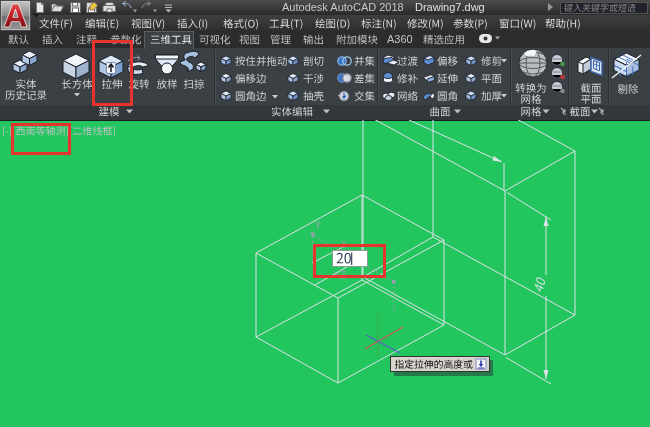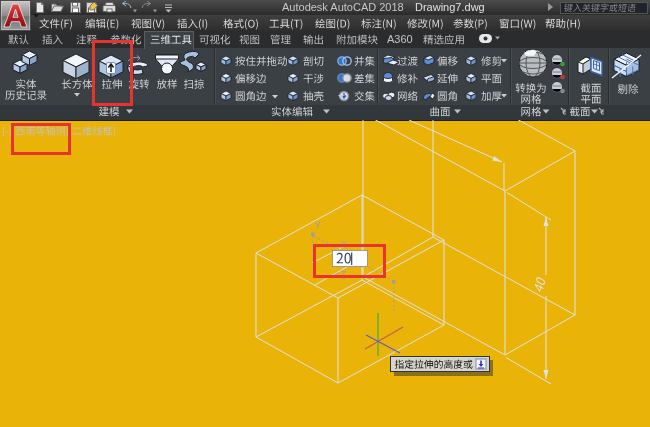--- a/index.html
+++ b/index.html
@@ -1,14 +1,14 @@
 <!DOCTYPE html>
 <html><head><meta charset="utf-8"><style>
 html,body{margin:0;padding:0;background:#000;}
-#stage{position:relative;width:650px;height:427px;overflow:hidden;font-family:"Liberation Sans",sans-serif;background:#eab308;}
+#stage{position:relative;width:650px;height:427px;overflow:hidden;font-family:"Liberation Sans",sans-serif;background:#22c55e;}
 .abs{position:absolute;}
 .redbox{position:absolute;border:3px solid #e8332f;}
 </style></head><body>
 <div id="stage">
     <svg width="0" height="0" style="position:absolute">
       <defs>
         <path id="g0034" d="M340 0H426V202H524V275H426V733H325L20 262V202H340ZM340 275H115L282 525C303 561 323 598 341 633H345C343 596 340 536 340 500Z"></path>
         <path id="g0030" d="M278 -13C417 -13 506 113 506 369C506 623 417 746 278 746C138 746 50 623 50 369C50 113 138 -13 278 -13ZM278 61C195 61 138 154 138 369C138 583 195 674 278 674C361 674 418 583 418 369C418 154 361 61 278 61Z"></path>
         <path id="g0059" d="M219 0H311V284L532 733H436L342 526C319 472 294 420 268 365H264C238 420 216 472 192 526L97 733H-1L219 284Z"></path>
         <path id="g0058" d="M17 0H115L220 198C239 235 258 272 279 317H283C307 272 327 235 346 198L455 0H557L342 374L542 733H445L347 546C329 512 315 481 295 438H291C267 481 252 512 233 546L133 733H31L231 379Z"></path>

